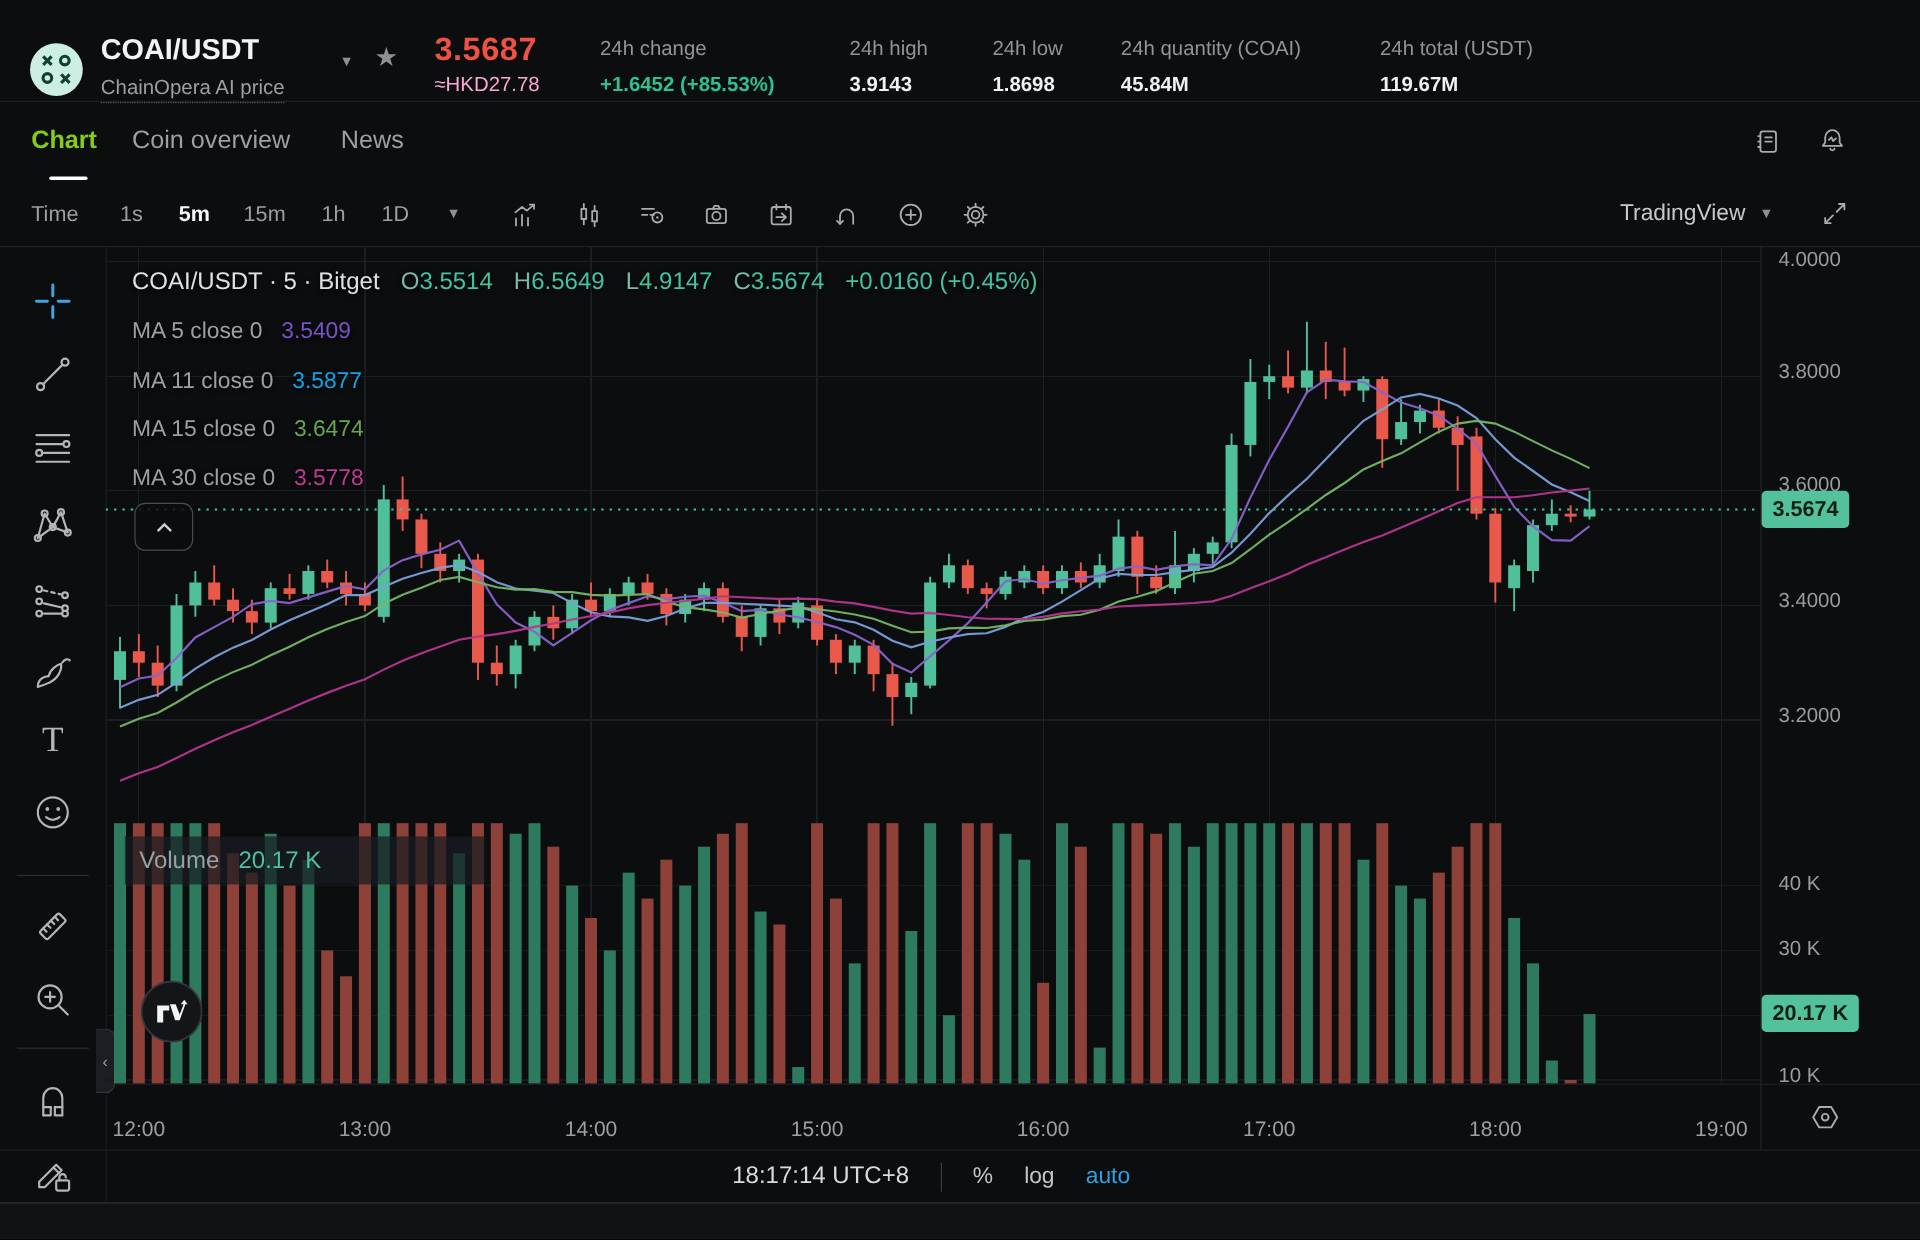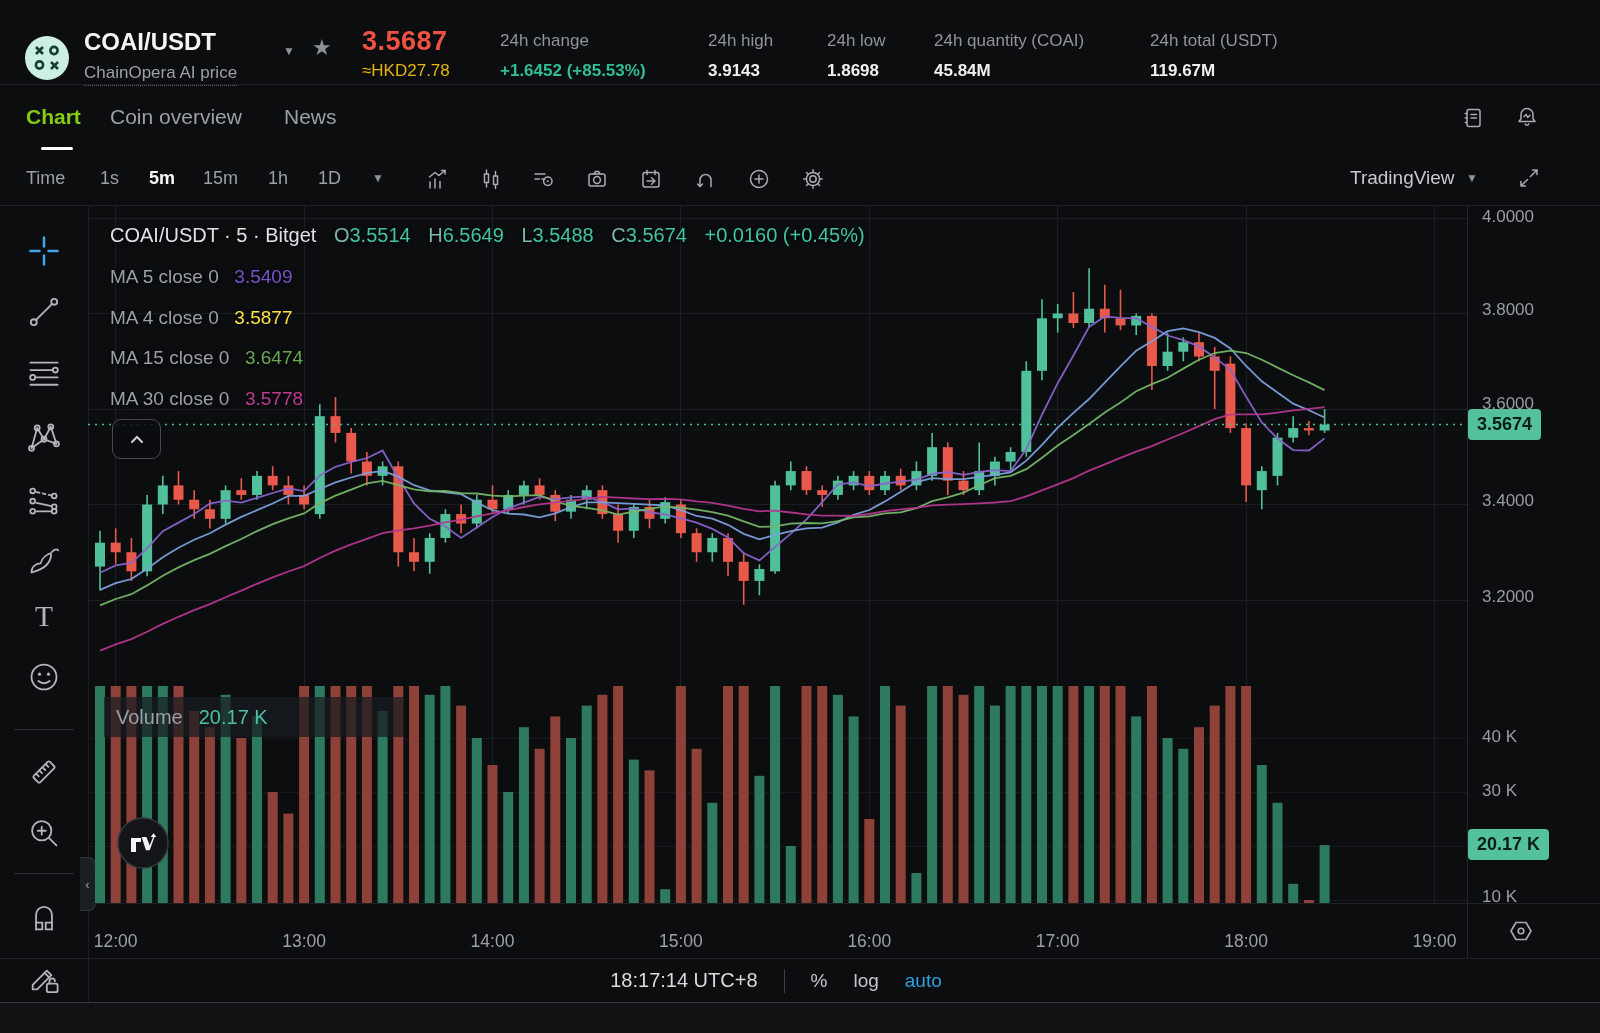--- a/index.html
+++ b/index.html
@@ -5,21 +5,21 @@
   html,body{margin:0;padding:0;background:#000;}
   #app{position:relative;width:1600px;height:1033px;background:#0b0d0f;overflow:hidden;
        font-family:"Liberation Sans",sans-serif;color:#e7e9ea;}
   .abs{position:absolute;}
   
   .pair-name{font-size:24px;font-weight:bold;color:#f2f4f5;}
   .subtitle{font-size:17px;color:#9aa0a6;border-bottom:1px dotted #5a5f66;padding-bottom:2px;}
   .caret{color:#8c9196;font-size:12px;}
   .star{color:#8c9196;font-size:22px;}
   .big-price{font-size:27px;font-weight:bold;color:#ef5143;letter-spacing:.5px;}
-  .fiat{font-size:17px;color:#eab308;}
+  .fiat{font-size:17px;color:#f9a8d4;}
   .stat-label{font-size:17px;color:#8f959b;white-space:nowrap;}
   .stat-value{font-size:17px;color:#eef0f1;font-weight:600;margin-top:10px;white-space:nowrap;}
   .stat-value.up{color:#2fbf92;}
   .hline{position:absolute;left:0;width:1600px;height:1px;background:#1e2126;}
   
   .tab{font-size:21px;color:#9aa0a6;}
   .tab.active{color:#84cc16;font-weight:bold;}
   .tab-underline{position:absolute;height:3px;width:32px;background:#fff;border-radius:2px;}
   
   .ivl{font-size:18px;color:#9aa0a6;}
@@ -30,21 +30,21 @@
   .sicon{position:absolute;width:34px;height:34px;}
   .sicon svg{stroke:#b2b5b9;fill:none;stroke-width:1.6;stroke-linecap:round;stroke-linejoin:round;}
   .side-divider{position:absolute;left:14px;width:60px;height:1px;background:#2b2f34;}
   
   .legend-row{position:absolute;font-size:20px;white-space:nowrap;text-shadow:0 1px 4px rgba(0,0,0,.95);}
   .legend-title{color:#dfe2e4;}
   .ohlc-l{color:#7fb8a8;margin-left:12px;}
   .ohlc-v{color:#42c4a2;}
   .ma-label{color:#9aa0a6;font-size:19px;text-align:right;}
   .ma-val{font-size:19px;margin-left:10px;}
-  .ma5-val{color:#7a52c7;} .ma10-val{color:#fde047;} .ma15-val{color:#67a84f;} .ma30-val{color:#c13a93;}
+  .ma5-val{color:#7a52c7;} .ma10-val{color:#0ea5e9;} .ma15-val{color:#67a84f;} .ma30-val{color:#c13a93;}
   .vol-box{position:absolute;left:104px;top:697px;width:288px;height:40px;background:rgba(24,28,32,.72);
            display:flex;align-items:center;padding-left:12px;}
   .vol-title{color:#9aa0a6;font-size:20px;}
   .vol-val{color:#4bc2a3;font-size:20px;margin-left:16px;}
   
   .axis-tick{position:absolute;left:1482px;font-size:17px;color:#989da2;white-space:nowrap;}
   .price-tag{position:absolute;left:1468px;background:#53c29c;color:#0a1d16;font-size:18px;font-weight:bold;
              padding:5px 9px;border-radius:4px;white-space:nowrap;}
   .vline{position:absolute;width:1px;background:#22262a;}
   
@@ -569,30 +569,30 @@
       <polyline points="12.0,384.8 27.7,378.2 43.4,374.0 59.1,363.8 74.8,352.2 90.5,342.7 106.2,334.7 121.9,328.3 137.6,319.6 153.3,311.9 169.0,305.2 184.7,298.5 200.4,290.9 216.1,290.9 231.8,284.0 247.5,277.3 263.2,272.5 278.9,268.2 294.6,265.8 310.3,271.6 326.0,280.2 341.7,285.4 357.4,287.3 373.1,289.2 388.8,297.6 404.5,305.2 420.2,308.6 435.9,309.5 451.6,312.4 467.3,308.3 483.0,302.1 498.7,297.4 514.4,297.4 530.1,298.1 545.8,298.8 561.5,299.7 577.2,300.5 592.9,305.2 608.6,311.0 624.3,313.6 640.0,319.8 655.7,328.9 671.4,334.4 687.1,329.8 702.8,326.2 718.5,323.4 734.2,322.7 749.9,317.4 765.6,309.8 781.3,305.0 797.0,296.4 812.7,286.8 828.4,277.1 844.1,273.2 859.8,274.2 875.5,274.2 891.2,271.8 906.9,269.9 922.6,267.5 938.3,255.6 954.0,239.8 969.7,222.6 985.4,207.8 1001.1,194.0 1016.8,177.7 1032.5,161.3 1048.2,145.7 1063.9,136.2 1079.6,126.2 1095.3,123.3 1111.0,127.1 1126.7,132.9 1142.4,143.4 1158.1,161.0 1173.8,176.3 1189.5,187.5 1205.2,198.7 1220.9,205.2 1236.6,212.5 " fill="none" stroke="#7ca0dc" stroke-width="1.8" opacity="0.95"></polyline>
       <polyline points="12.0,400.4 27.7,394.0 43.4,389.2 59.1,380.4 74.8,370.8 90.5,362.4 106.2,355.1 121.9,348.9 137.6,341.1 153.3,334.0 169.0,326.1 184.7,319.1 200.4,313.3 216.1,308.4 231.8,298.1 247.5,290.7 263.2,284.7 278.9,278.3 294.6,275.8 310.3,280.2 326.0,284.4 341.7,286.3 357.4,286.0 373.1,288.2 388.8,288.5 404.5,290.7 420.2,291.4 435.9,290.7 451.6,290.1 467.3,296.5 483.0,300.9 498.7,302.8 514.4,305.4 530.1,309.7 545.8,306.7 561.5,303.8 577.2,301.4 592.9,302.7 608.6,304.6 624.3,307.1 640.0,310.6 655.7,316.4 671.4,321.9 687.1,321.3 702.8,318.6 718.5,318.0 734.2,318.3 749.9,316.1 765.6,312.4 781.3,311.3 797.0,308.4 812.7,307.3 828.4,303.2 844.1,296.2 859.8,292.3 875.5,287.6 891.2,280.2 906.9,273.1 922.6,270.8 938.3,264.2 954.0,252.7 969.7,240.6 985.4,230.1 1001.1,219.0 1016.8,207.5 1032.5,197.5 1048.2,186.2 1063.9,179.2 1079.6,172.8 1095.3,163.6 1111.0,154.7 1126.7,148.0 1142.4,145.7 1158.1,148.0 1173.8,154.7 1189.5,162.6 1205.2,170.3 1220.9,177.4 1236.6,185.1 " fill="none" stroke="#74b667" stroke-width="1.8" opacity="0.95"></polyline>
       <polyline points="12.0,445.6 27.7,439.4 43.4,434.1 59.1,426.7 74.8,418.9 90.5,411.8 106.2,405.2 121.9,399.1 137.6,392.2 153.3,385.7 169.0,378.8 184.7,372.4 200.4,366.5 216.1,361.1 231.8,353.0 247.5,345.6 263.2,339.3 278.9,333.8 294.6,328.1 310.3,325.5 326.0,323.4 341.7,320.7 357.4,317.4 373.1,314.6 388.8,311.3 404.5,308.4 420.2,305.3 435.9,302.0 451.6,299.3 467.3,297.3 483.0,295.8 498.7,293.8 514.4,291.9 530.1,292.7 545.8,293.5 561.5,294.1 577.2,293.8 592.9,294.3 608.6,296.4 624.3,297.8 640.0,300.7 655.7,303.9 671.4,306.3 687.1,305.7 702.8,307.5 718.5,309.4 734.2,310.6 749.9,310.7 765.6,311.0 781.3,309.0 797.0,306.1 812.7,304.4 828.4,302.9 844.1,300.4 859.8,299.7 875.5,299.1 891.2,298.3 906.9,297.5 922.6,296.1 938.3,291.4 954.0,285.3 969.7,279.4 985.4,273.1 1001.1,265.7 1016.8,259.4 1032.5,252.9 1048.2,246.7 1063.9,241.2 1079.6,234.5 1095.3,228.0 1111.0,221.1 1126.7,214.1 1142.4,209.4 1158.1,209.4 1173.8,209.4 1189.5,207.7 1205.2,205.4 1220.9,203.8 1236.6,202.1 " fill="none" stroke="#b5368f" stroke-width="1.8" opacity="0.95"></polyline>
       <line x1="0" x2="1379" y1="219.5664999999999" y2="219.5664999999999" stroke="#3fc29a" stroke-width="1.6" stroke-dasharray="2 5"></line>
     </svg>
 
   <div class="legend-row" style="left:110px;top:224px;">
     <span class="legend-title">COAI/USDT · 5 · Bitget</span>
     <span class="ohlc-l">O</span><span class="ohlc-v">3.5514</span>
     <span class="ohlc-l">H</span><span class="ohlc-v">6.5649</span>
-    <span class="ohlc-l">L</span><span class="ohlc-v">3.5488</span>
+    <span class="ohlc-l">L</span><span class="ohlc-v">4.9147</span>
     <span class="ohlc-l">C</span><span class="ohlc-v">3.5674</span>
     <span class="ohlc-v" style="margin-left:12px;">+0.0160 (+0.45%)</span>
   </div>
   <div class="legend-row" style="left:110px;top:265px;">
     <span class="ma-label">MA 5 close 0</span>
     <span class="ma-val ma5-val">3.5409</span>
   </div>
   <div class="legend-row" style="left:110px;top:306px;">
-    <span class="ma-label">MA 4 close 0</span>
+    <span class="ma-label">MA 11 close 0</span>
     <span class="ma-val ma10-val">3.5877</span>
   </div>
   <div class="legend-row" style="left:110px;top:346px;">
     <span class="ma-label">MA 15 close 0</span>
     <span class="ma-val ma15-val">3.6474</span>
   </div>
   <div class="legend-row" style="left:110px;top:387px;">
     <span class="ma-label">MA 30 close 0</span>
     <span class="ma-val ma30-val">3.5778</span>
   </div>

